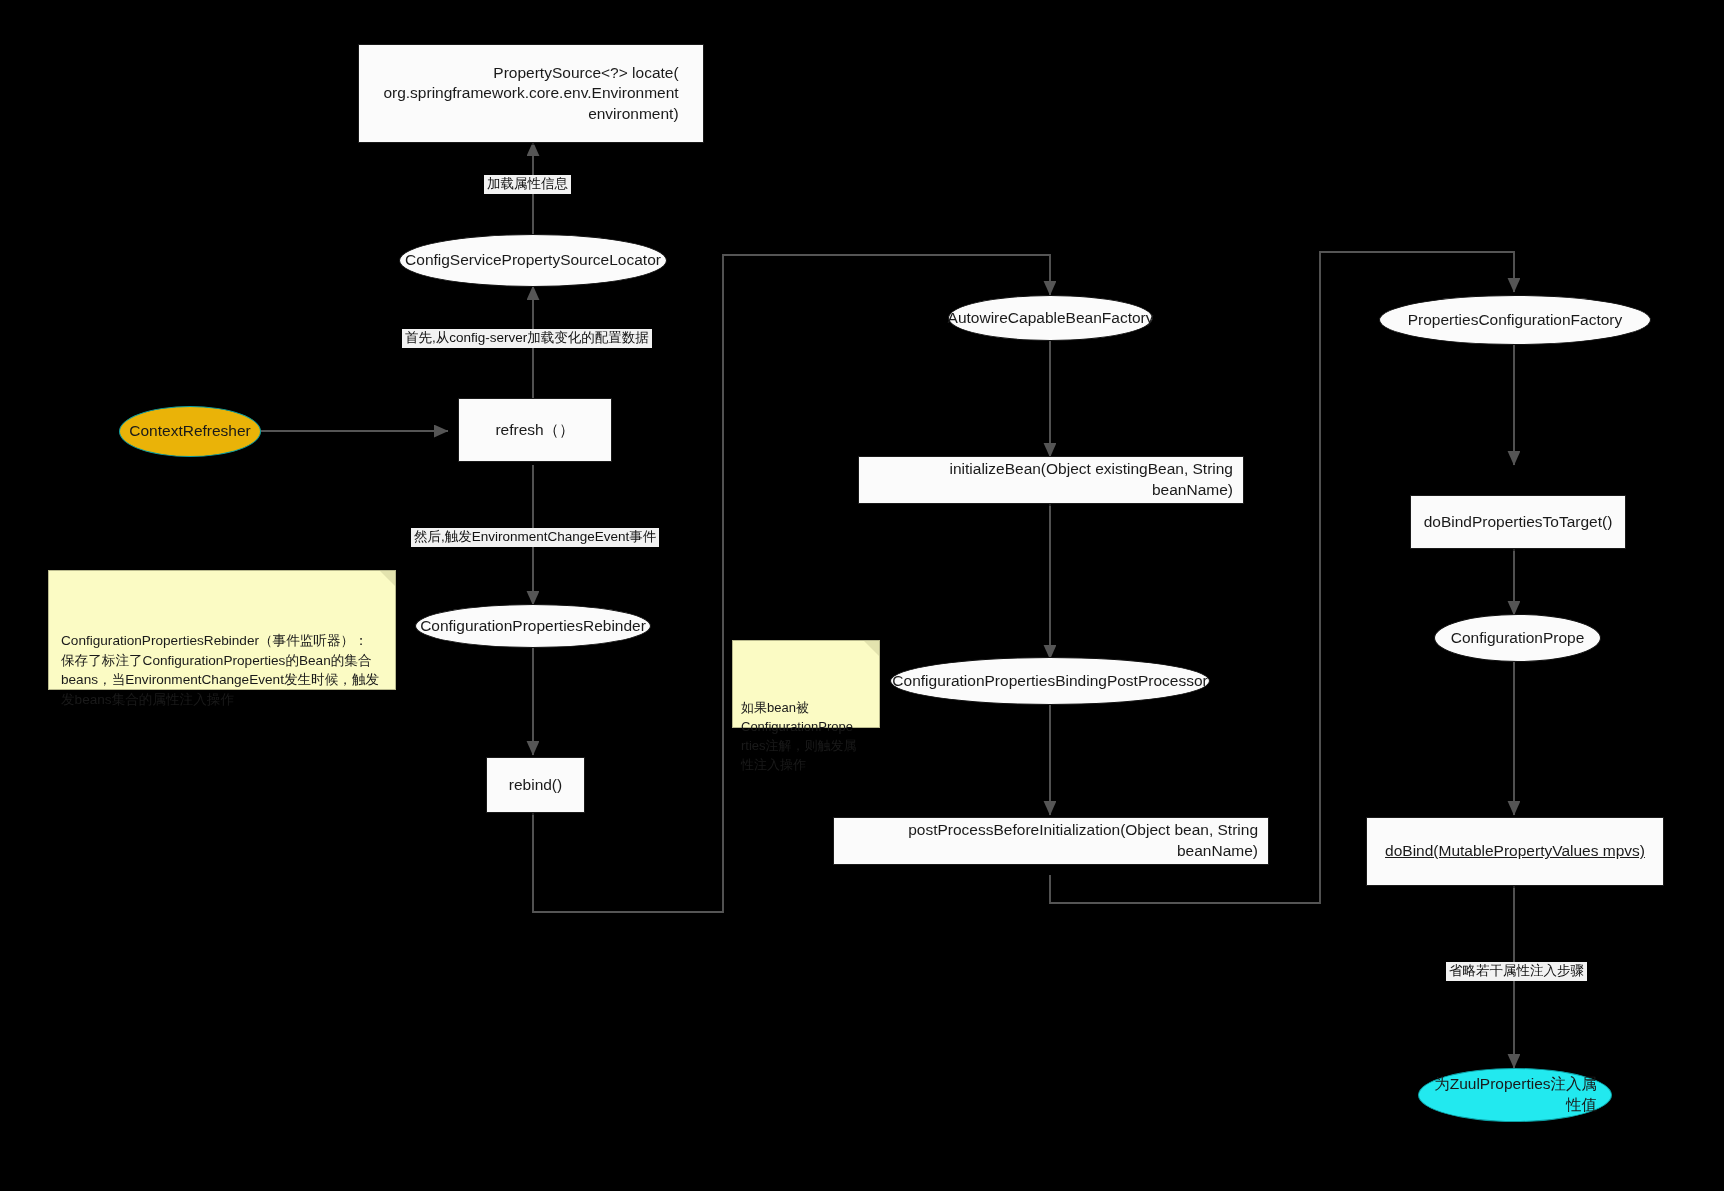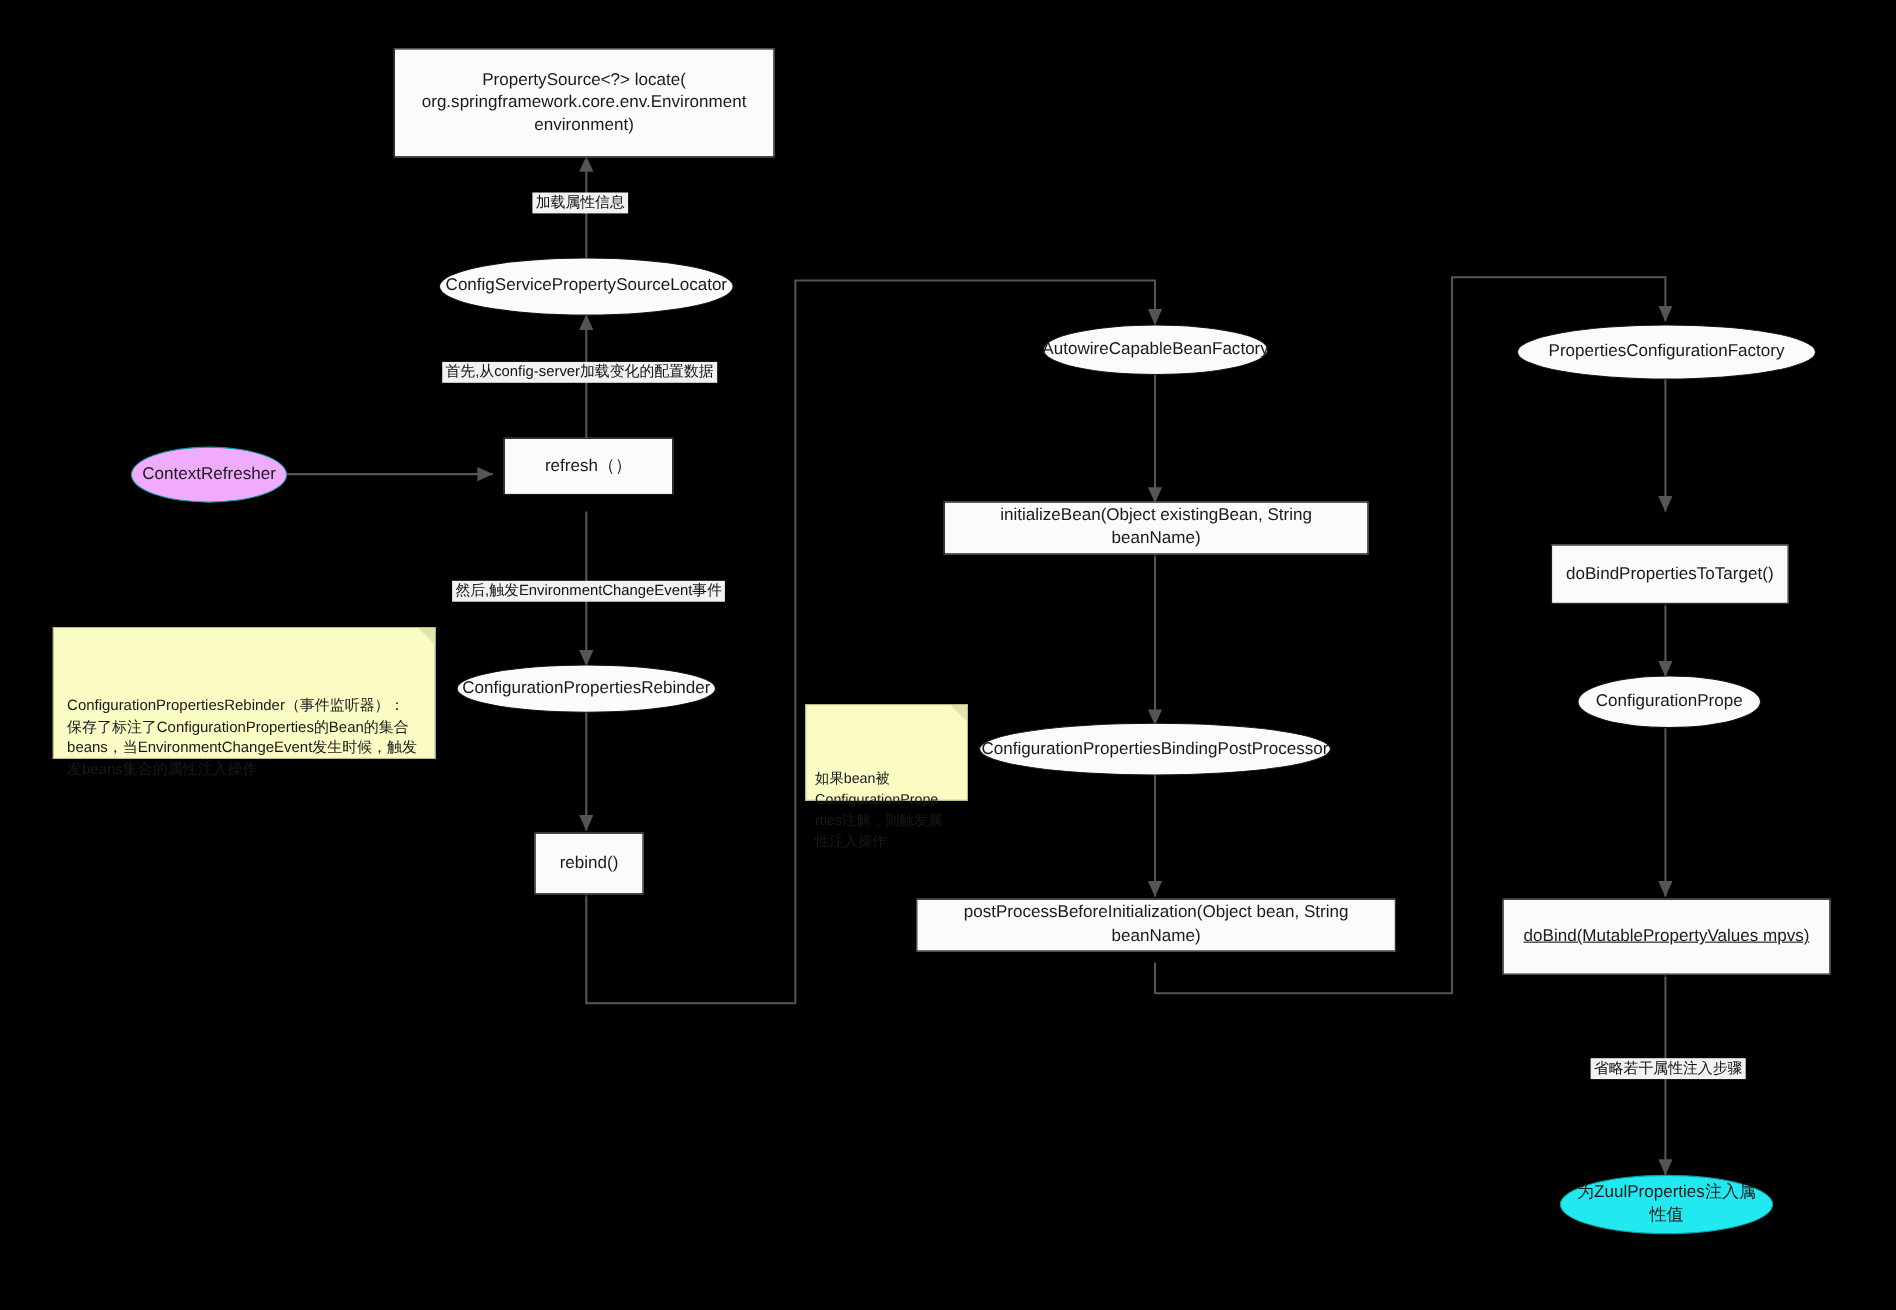--- a/index.html
+++ b/index.html
@@ -26,40 +26,40 @@
     height: 1191px;
     pointer-events: none;
   }
   
   .node {
     position: absolute;
     box-sizing: border-box;
     display: flex;
     align-items: center;
     justify-content: center;
-    text-align: center;
+    text-align: right;
     color: #1a1a1a;
     line-height: 1.33;
   }
   .node.rect {
     background: #fbfbfb;
     border: 1.6px solid #1a1a1a;
     box-shadow: 2px 2px 0 rgba(0,0,0,0.55);
     font-size: 15.5px;
     padding: 4px 10px;
   }
   .node.ellipse {
     background: #fbfbfb;
     border: 1.8px solid #111111;
     border-radius: 50%;
     font-size: 15.5px;
     padding: 0 14px;
   }
   .node.ellipse.cyan {
-    background: #f0abfc;
+    background: #eab308;
     border-color: #0c9ea3;
   }
   .node.ellipse.cyan.big {
     background: #22e9ef;
   }
   
   .edge-label {
     position: absolute;
     background: #f2f2f2;
     color: #111111;
@@ -141,21 +141,21 @@
   </div>
 
   <div class="node ellipse" style="left:399px; top:234px; width:268px; height:53px;">
     <span>ConfigServicePropertySourceLocator</span>
   </div>
 
   <div class="node ellipse cyan" style="left:119px; top:406px; width:142px; height:51px;">
     <span>ContextRefresher</span>
   </div>
 
-  <div class="node rect" style="left:458px; top:398px; width:154px; height:52px;">
+  <div class="node rect" style="left:458px; top:398px; width:154px; height:64px;">
     <span>refresh（）</span>
   </div>
 
   <div class="node ellipse" style="left:415px; top:604px; width:236px; height:44px;">
     <span>ConfigurationPropertiesRebinder</span>
   </div>
 
   <div class="node rect" style="left:486px; top:757px; width:99px; height:56px;">
     <span>rebind()</span>
   </div>

